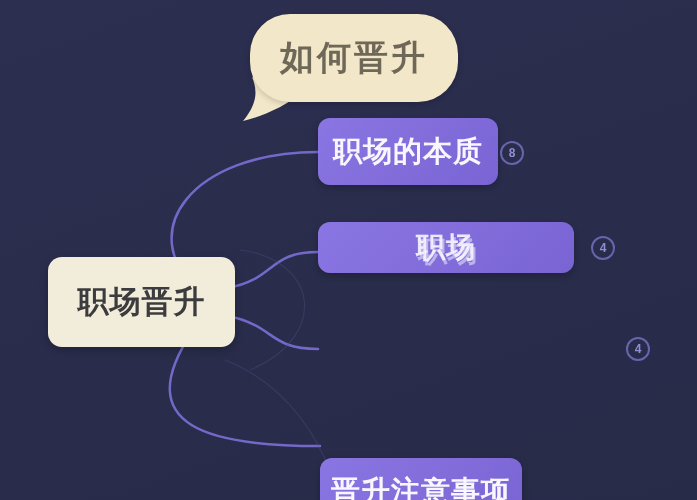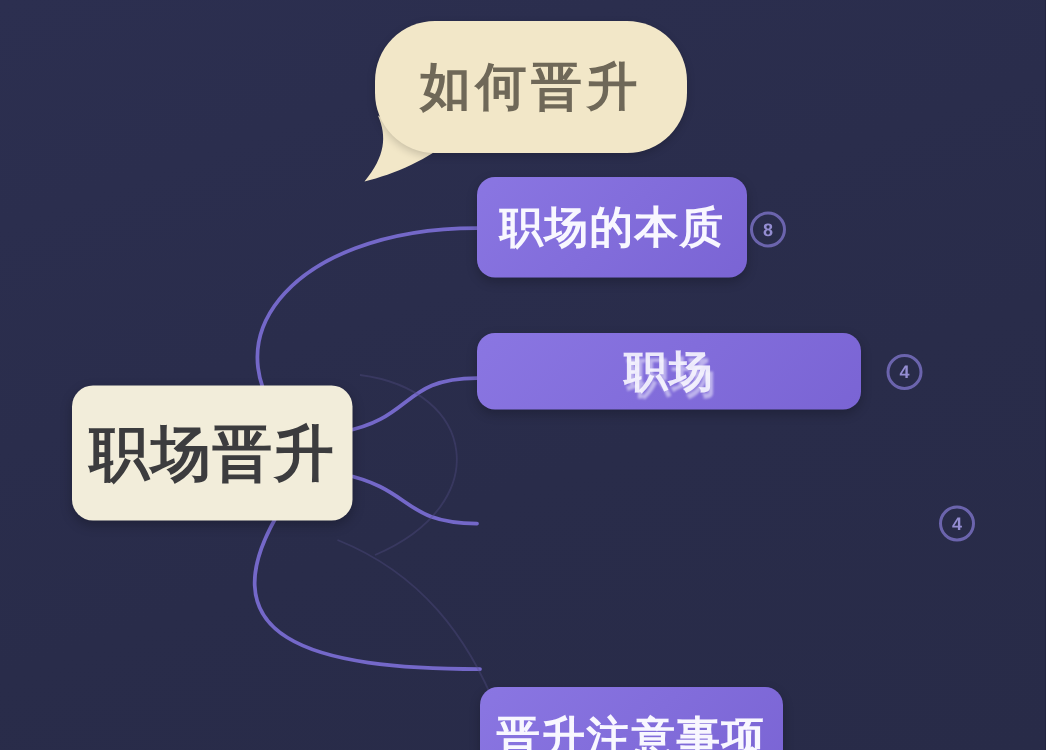--- a/index.html
+++ b/index.html
@@ -26,21 +26,21 @@
     font-size:34px;font-weight:700;color:#6f6858;letter-spacing:3px;text-align:center;
   }
   .root{
     position:absolute;left:48px;top:257px;width:187px;height:90px;
     background:#f2edda;border-radius:14px;
     display:flex;align-items:center;justify-content:center;
     z-index:3;
     box-shadow:0 3px 8px rgba(0,0,0,0.25);
   }
   .root .txt{
-    font-size:40px;font-weight:600;color:#3c3c3e;letter-spacing:1px;
+    font-size:31px;font-weight:600;color:#3c3c3e;letter-spacing:1px;
   }
   .node{
     position:absolute;
     background:linear-gradient(135deg,#8a76e2 0%,#7a64d4 100%);
     border-radius:12px;
     display:flex;align-items:center;justify-content:center;
     z-index:2;
     box-shadow:0 3px 7px rgba(0,0,0,0.22);
     color:#f8f7ff;
   }

